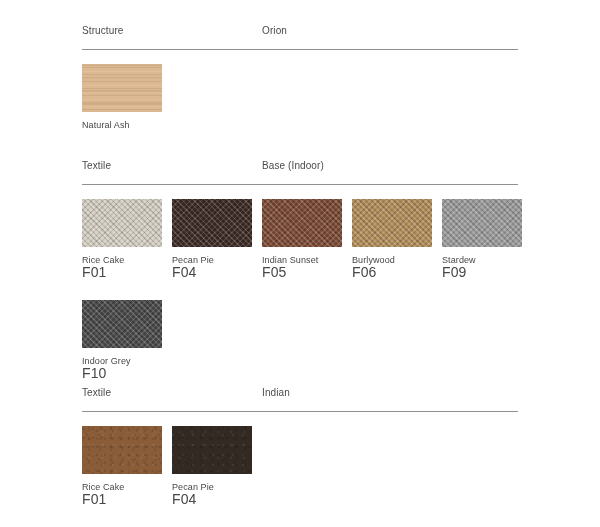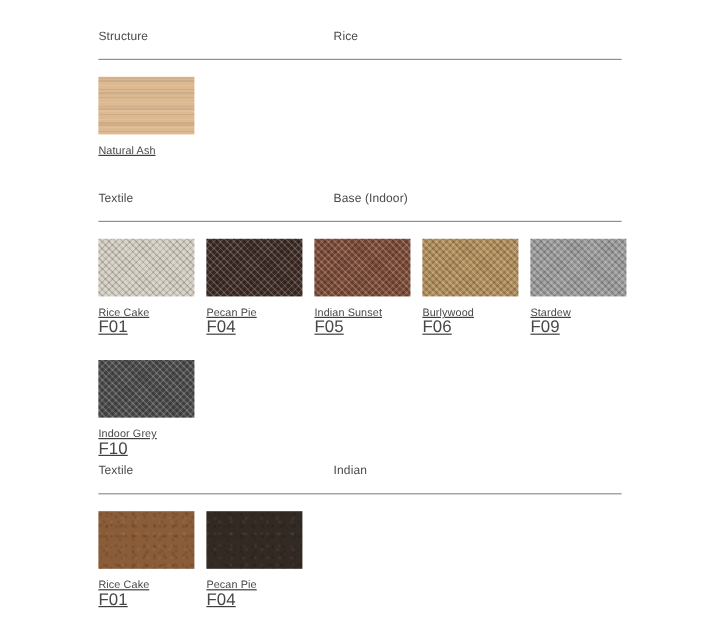--- a/index.html
+++ b/index.html
@@ -25,21 +25,20 @@
   .group {
     position: absolute;
     left: 82px;
     width: 436px;
   }
 
   .group-header {
     display: flex;
     align-items: center;
     height: 18px;
-    gap: 16px;
   }
   .group-header .col-a {
     width: 180px;
     flex: 0 0 180px;
   }
   .group-header .col-b {
     flex: 1 1 auto;
   }
   .header-text {
     font-size: 10px;
@@ -55,21 +54,20 @@
     margin-top: 11px;
     width: 436px;
   }
 
   .swatch-rows {
     margin-top: 14px;
   }
   .swatch-row {
     display: flex;
     align-items: center;
-    text-decoration: underline;
   }
   .swatch-row + .swatch-row {
     margin-top: 22px;
   }
 
   .swatch-cell {
     width: 80px;
     margin-right: 10px;
   }
 
@@ -160,21 +158,21 @@
   .swatch-code:empty { display: none; }
 </style>
 </head>
 <body>
 
 <div class="sheet">
   <div id="groups-root">
       <div class="group" style="top: 20px;">
         <div class="group-header">
           <div class="col-a"><span class="header-text">Structure</span></div>
-          <div class="col-b"><span class="header-text">Rice</span></div>
+          <div class="col-b"><span class="header-text">Orion</span></div>
         </div>
         <div class="divider"></div>
         <div class="swatch-rows">
           <div class="swatch-row">
             <div class="swatch-cell">
               <div class="swatch tex-wood" style="background-color: rgb(219, 182, 140);"></div>
               <div class="swatch-label">Natural Ash</div>
             </div>
           </div>
         </div>

